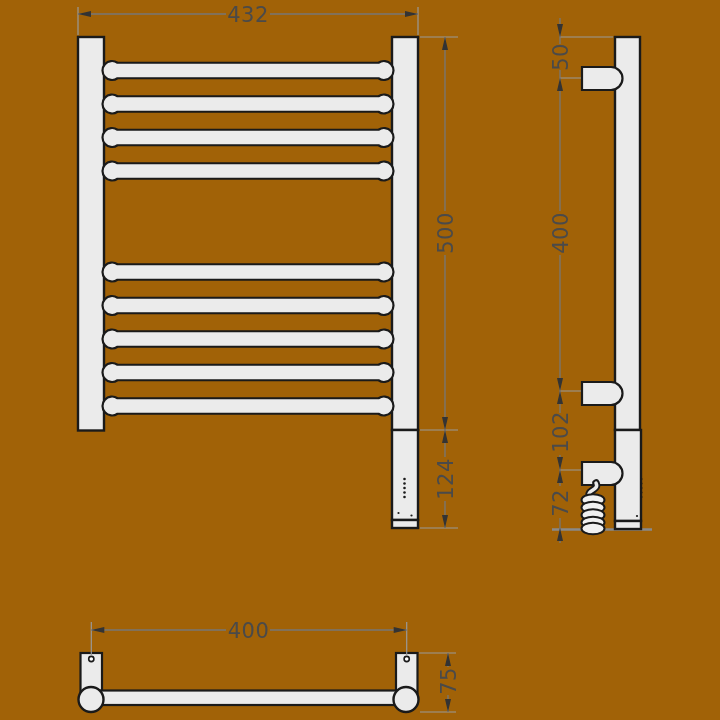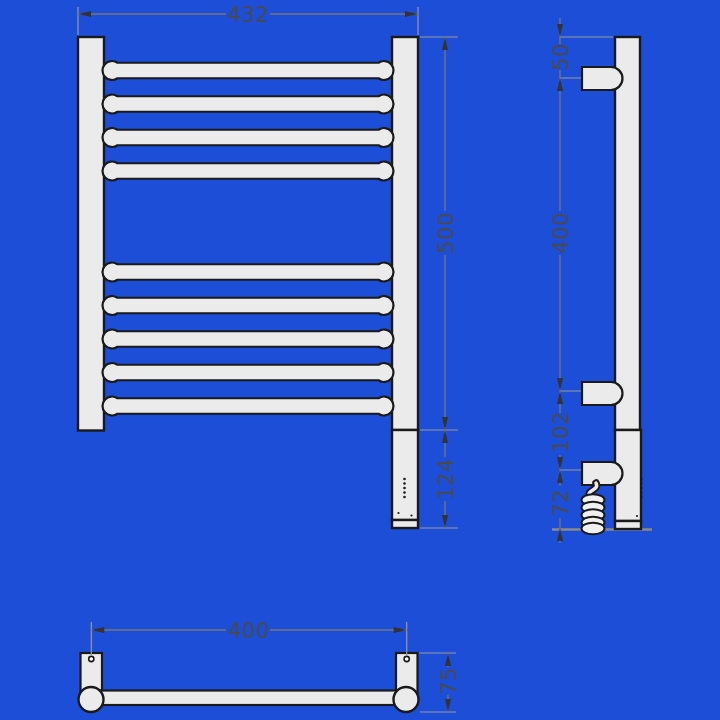--- a/index.html
+++ b/index.html
@@ -1,16 +1,16 @@
 <!DOCTYPE html>
 <html><head>
 <meta charset="utf-8">
 <style>
   html,body{margin:0;padding:0;background:#ffffff;}
-  .page{width:720px;height:720px;position:relative;background:#1d4ed8;}
+  .page{width:720px;height:720px;position:relative;background:#a16207;}
   svg{display:block;}
   .obj{fill:#ebebeb;stroke:#1a1a1a;stroke-width:2.4;stroke-linejoin:miter;}
   .bar{stroke-width:2.2;}
   .bracket{stroke-width:2.2;}
   .dimline{stroke:#777777;stroke-width:1.3;fill:none;}
   .ext{stroke:#999999;stroke-width:1.2;fill:none;}
   .arrow{fill:#333333;stroke:none;}
   .dim-text{font-family:"DejaVu Sans","Liberation Sans",sans-serif;font-size:21px;fill:#4a4a4a;text-anchor:middle;letter-spacing:0.5px;}
   .hole{fill:#ffffff;stroke:#1a1a1a;stroke-width:1.6;}
   .led{fill:#1a1a1a;}

